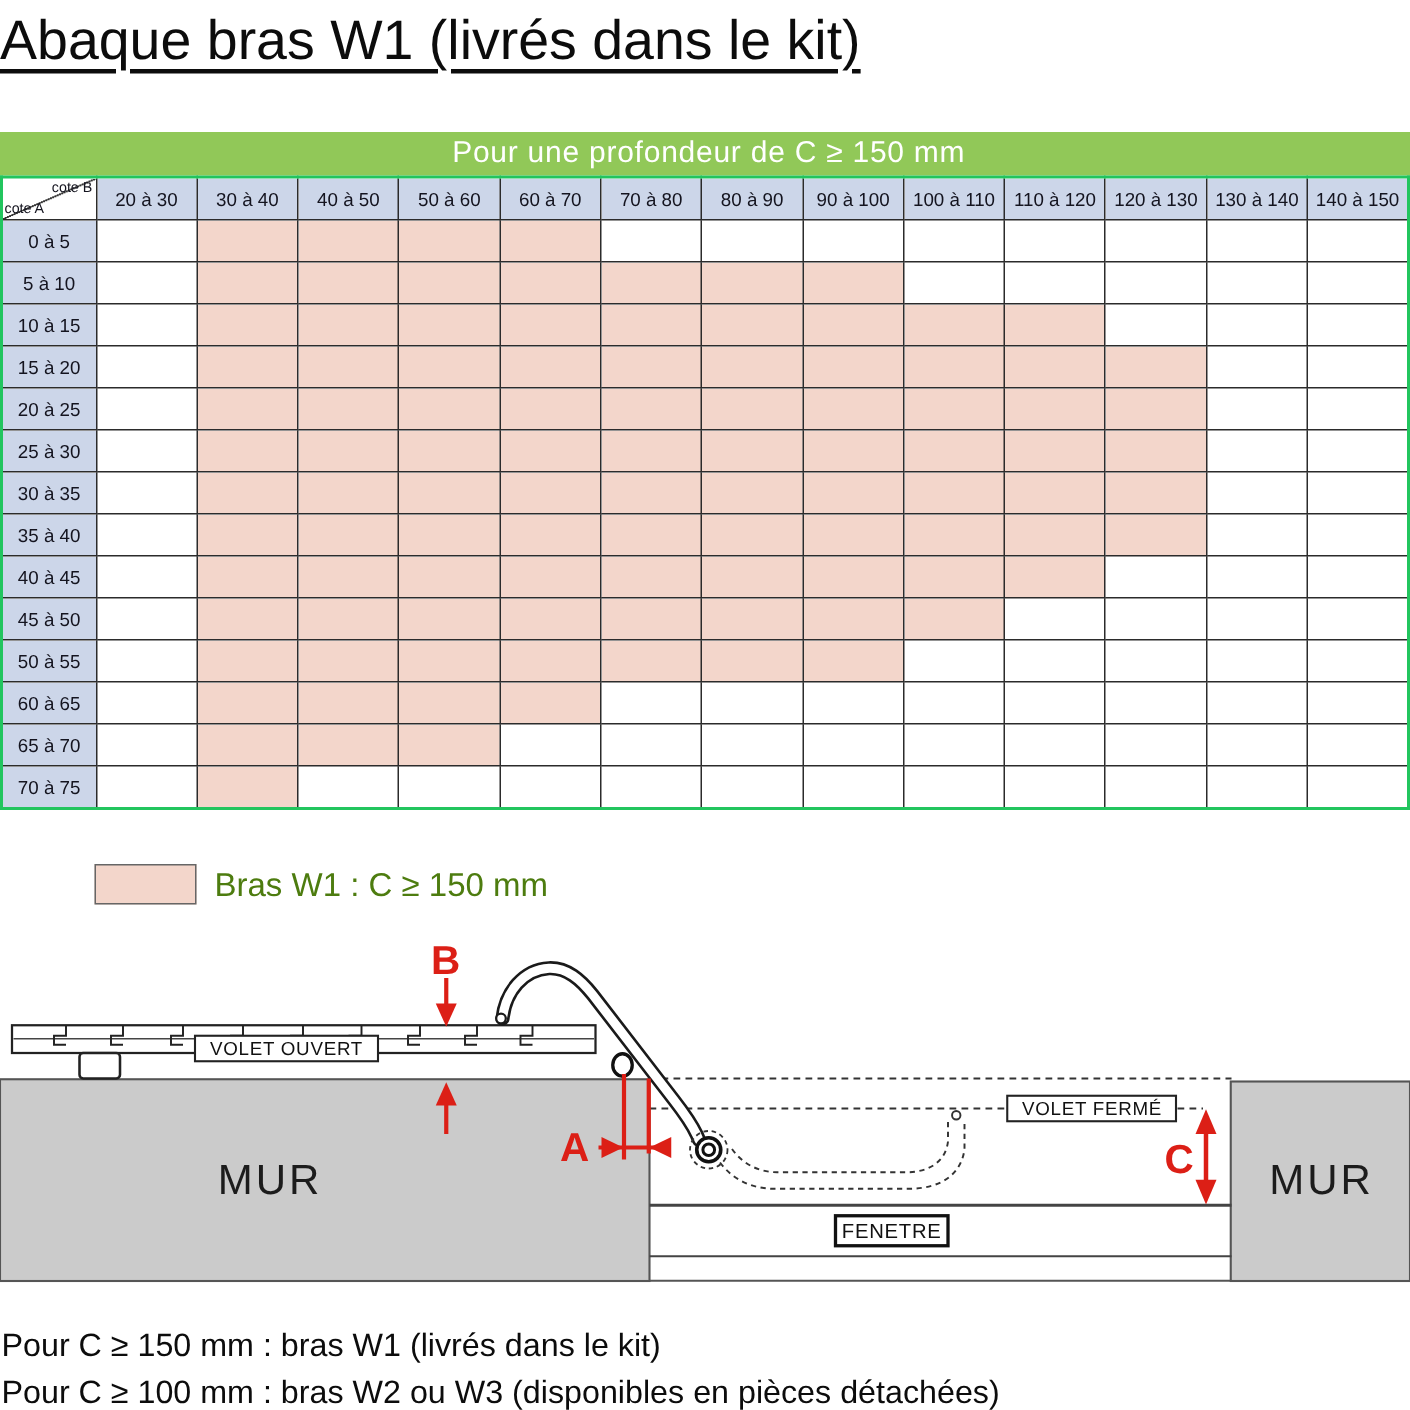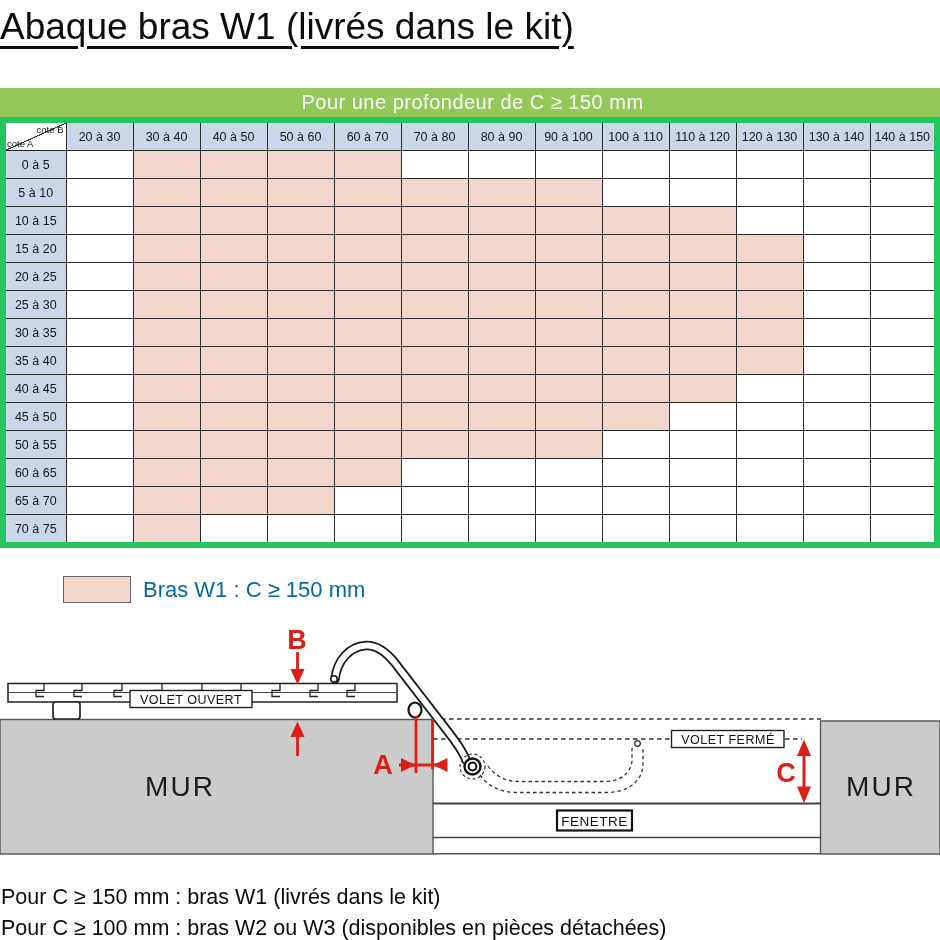--- a/index.html
+++ b/index.html
@@ -19,26 +19,26 @@
   
   #abaque{position:absolute;top:117px;left:0;width:940px;border-collapse:collapse;table-layout:fixed;
           font-size:12.5px;color:#14141f;}
   #abaque td{border:1px solid #2b2b2b;height:27px;text-align:center;padding:0;overflow:hidden;white-space:nowrap;}
   #abaque td.hdr,#abaque td.rowhdr{background:var(--hblue);}
   #abaque td.shade{background:var(--pink);}
   #abaque td.corner{position:relative;background:
       linear-gradient(to bottom right,#fff 48.8%,#333 49.3%,#333 51%,#fff 51.5%);}
   #abaque td.corner .cb{position:absolute;top:1px;right:2px;font-size:9.5px;}
   #abaque td.corner .ca{position:absolute;bottom:1px;left:1px;font-size:9.5px;}
-  #abaque{border:6px solid #22c55e;padding-left:20px;}
+  #abaque{border:2px solid #22c55e;padding-left:20px;}
 
   
   #legend{position:absolute;top:576px;left:63px;display:flex;align-items:center;}
   #legend .swatch{width:66px;height:25px;background:var(--pink);border:1.5px solid #666;}
-  #legend .lab{margin-left:12px;font-size:22px;color:#0369a1;}
+  #legend .lab{margin-left:12px;font-size:22px;color:#4d7c0f;}
 
   
   #diagram{position:absolute;top:610px;left:0;}
 
   
   #notes{position:absolute;top:866px;left:1px;font-size:21.5px;line-height:31px;color:#0c0c0c;margin-top:16px;}
 </style>
 </head>
 <body>
 

